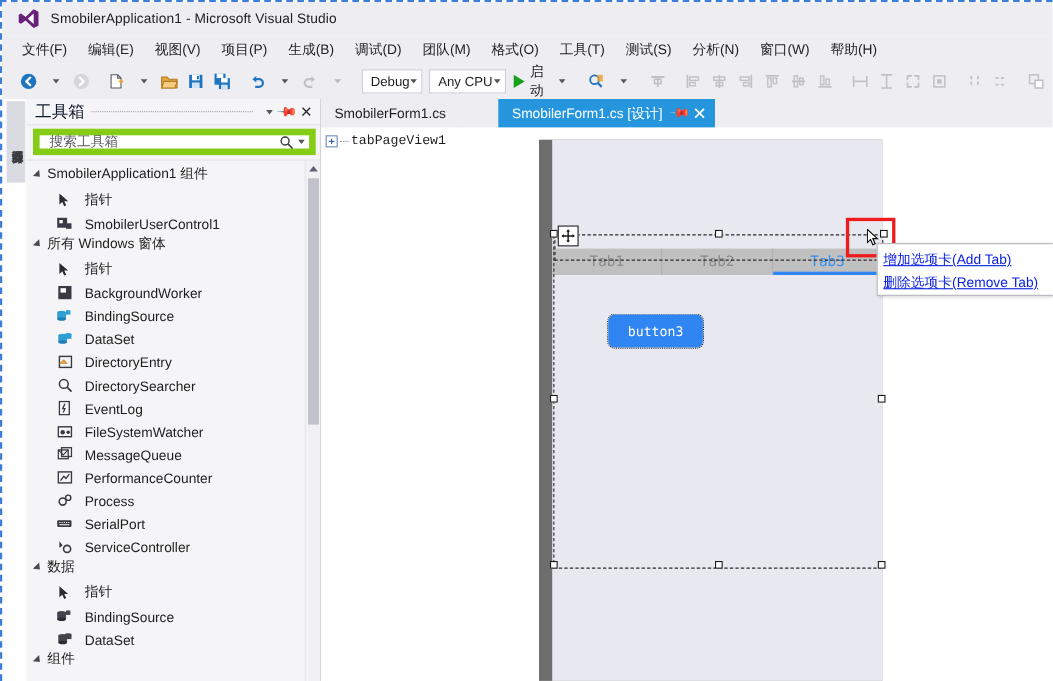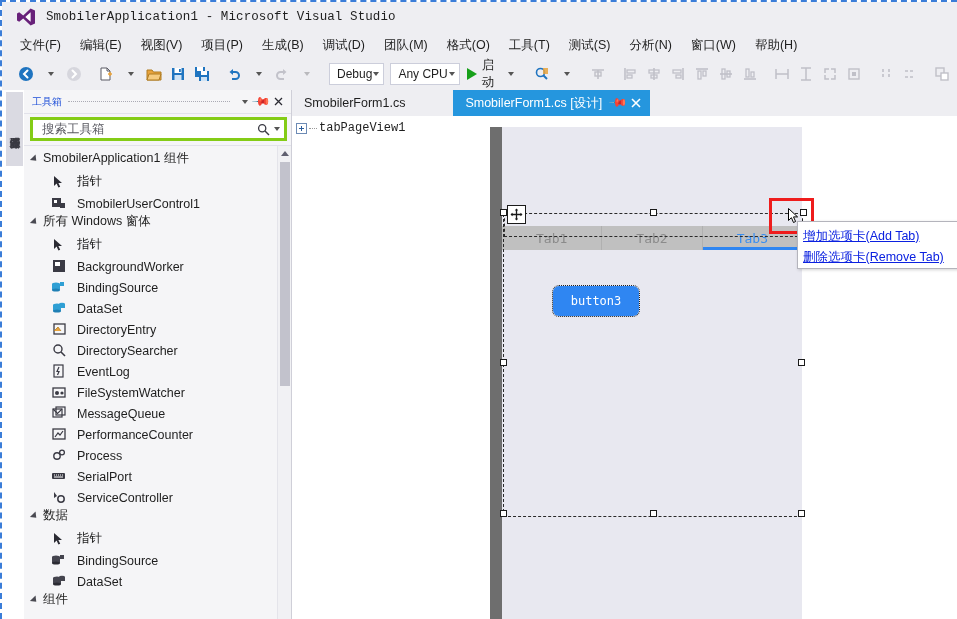--- a/index.html
+++ b/index.html
@@ -25,21 +25,21 @@
   .titlebar {
     position: absolute; left: 0; top: 0; right: 0; height: 30px;
     background: #eeeef2;
     display: flex; align-items: center;
   }
   .vs-logo {
     width: 20px; height: 20px; margin-left: 14px; margin-right: 10px;
     display: flex; align-items: center; justify-content: center;
   }
   .title-text {
-    font-size: 12.5px; color: #1e1e1e; letter-spacing: .1px; font-family: Liberation Mono, monospace;
+    font-size: 12.5px; color: #1e1e1e; letter-spacing: .1px;
   }
 
   
   .menubar {
     position: absolute; left: 0; top: 30px; right: 0; height: 26px;
     background: #eeeef2;
     display: flex; align-items: center; padding-left: 10px;
   }
   .menu-item {
     font-size: 12.5px; color: #1e1e1e;
@@ -117,38 +117,38 @@
     background: #f5f5f7;
     border-right: 1px solid #cfcfd8;
     display: flex; flex-direction: column;
   }
   .tbx-header {
     height: 24px; background: #f5f5f7;
     display: flex; align-items: center; padding: 0 4px 0 8px;
     border-bottom: 1px solid #e2e2ea;
   }
   .tbx-title {
-    font-size: 10px; color: #1d4ed8; white-space: nowrap;
+    font-size: 15px; color: #0f172a; white-space: nowrap;
   }
   .tbx-dots {
     flex: 1; height: 1px; margin: 0 6px; align-self: center;
     border-bottom: 1px dotted #aaaab4;
   }
   .tbx-hdr-btn {
     width: 17px; height: 17px; display: flex; align-items: center;
     justify-content: center; cursor: default; color: #1e1e1e;
     font-size: 11px;
   }
   .pin-glyph {
     font-size: 12px; line-height: 1; transform: rotate(45deg);
     display: inline-block; color: #2b2b33;
   }
   .tbx-search {
     height: 24px; margin: 3px 4px 4px 6px; background: #ffffff;
-    border: 3px solid #84cc16; display: flex; align-items: center;
+    border: 6px solid #84cc16; display: flex; align-items: center;
     padding: 0 4px 0 7px;
   }
   .tbx-search input {
     flex: 1; border: 0; outline: 0; font-size: 12.5px;
     color: #1e1e1e; background: transparent;
     font-family: "Liberation Sans", sans-serif;
   }
   .tbx-search input::placeholder { color: #5a5a62; opacity: 1; }
   .mag {
     width: 13px; height: 13px; display: inline-block;

